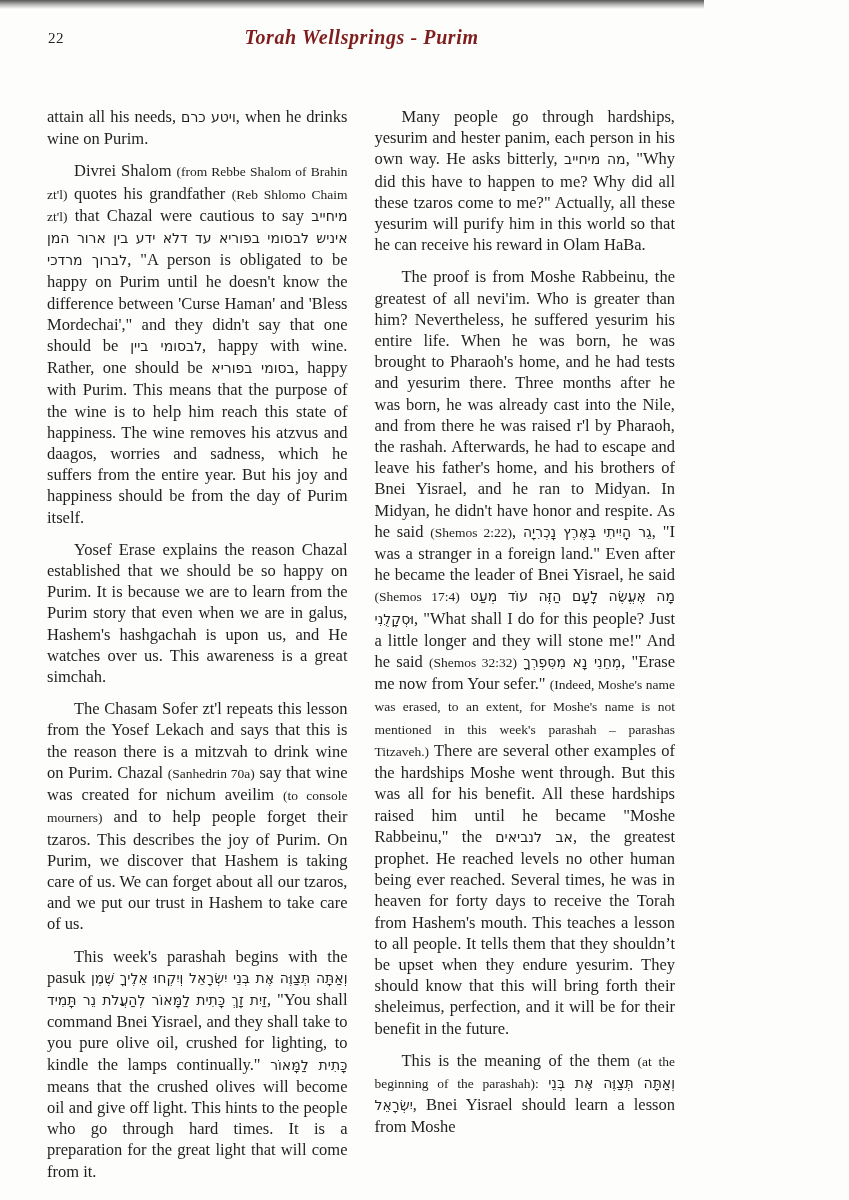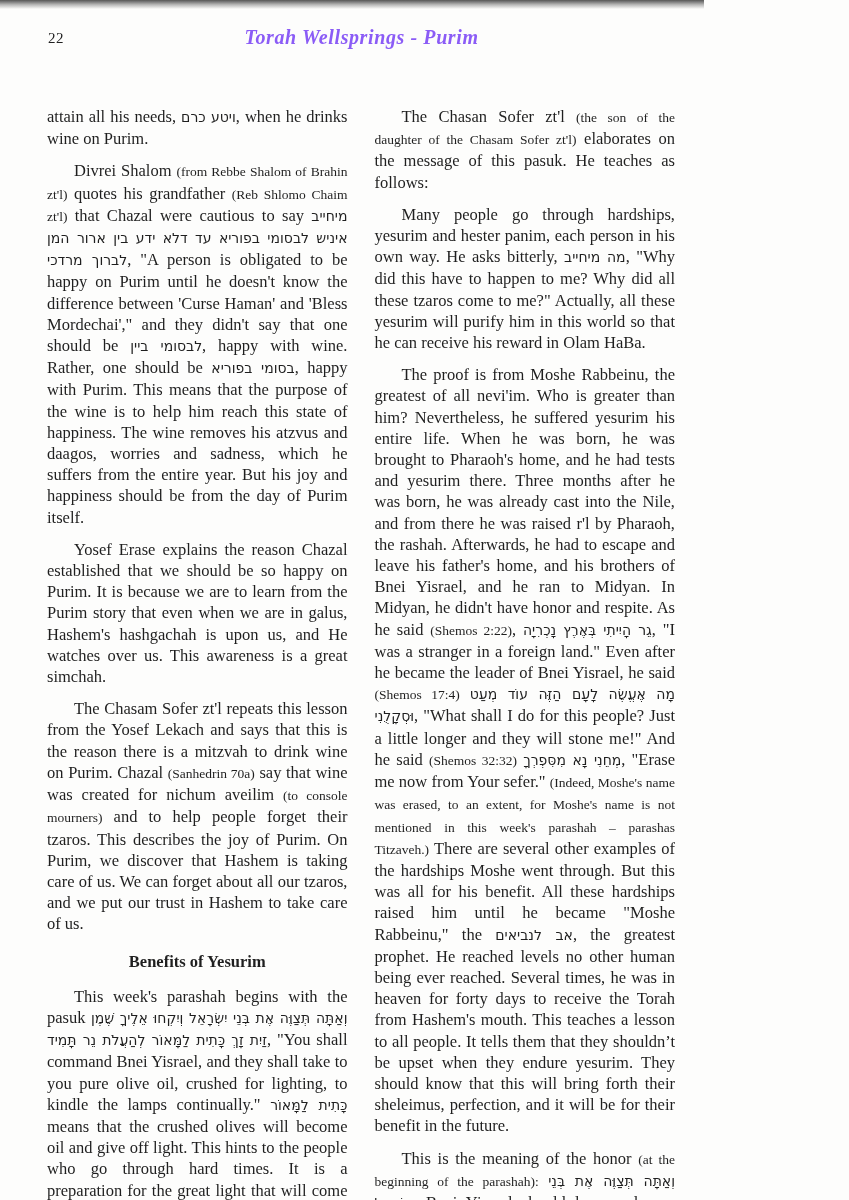--- a/index.html
+++ b/index.html
@@ -31,21 +31,21 @@
     position: absolute; left: 0; top: 30px;
     font-size: 15px; letter-spacing: 0.5px;
   }
   .title {
     position: absolute; left: 0; right: 0; top: 26px;
     text-align: center;
     font-style: italic;
     font-weight: 600;
     font-size: 20px;
     letter-spacing: 0.6px;
-    color: #8b5cf6;
+    color: #7f1d1d;
   }
   .columns {
     display: flex;
     gap: 27px;
     margin: 20px 29px 0 47px;
   }
   .col {
     width: 373px;
     text-align: justify;
     font-size: 16.5px;
@@ -80,23 +80,21 @@
     <span class="pagenum">22</span>
     <span class="title">Torah Wellsprings - Purim</span>
   </div>
 
   <div class="columns">
     <div class="col">
         <p class="para noindent"><span>attain all his needs, </span><span class="hebrew" dir="rtl">ויטע כרם</span><span>, when he drinks wine on Purim.</span></p>
         <p class="para"><span>Divrei Shalom </span><span class="small">(from Rebbe Shalom of Brahin zt'l)</span><span> quotes his grandfather </span><span class="small">(Reb Shlomo Chaim zt'l)</span><span> that Chazal were cautious to say </span><span class="hebrew" dir="rtl">מיחייב איניש לבסומי בפוריא עד דלא ידע בין ארור המן לברוך מרדכי</span><span>, "A person is obligated to be happy on Purim until he doesn't know the difference between 'Curse Haman' and 'Bless Mordechai'," and they didn't say that one should be </span><span class="hebrew" dir="rtl">לבסומי ביין</span><span>, happy with wine. Rather, one should be </span><span class="hebrew" dir="rtl">בסומי בפוריא</span><span>, happy with Purim. This means that the purpose of the wine is to help him reach this state of happiness. The wine removes his </span><span class="italic">atzvus</span><span> and </span><span class="italic">daagos</span><span>, worries and sadness, which he suffers from the entire year. But his joy and happiness should be from the day of Purim itself.</span></p>
         <p class="para"><span>Yosef Erase explains the reason Chazal established that we should be so happy on Purim. It is because we are to learn from the Purim story that even when we are in galus, Hashem's hashgachah is upon us, and He watches over us. This awareness is a great simchah.</span></p>
         <p class="para"><span>The Chasam Sofer zt'l repeats this lesson from the Yosef Lekach and says that this is the reason there is a mitzvah to drink wine on Purim. Chazal </span><span class="small">(Sanhedrin 70a)</span><span> say that wine was created for </span><span class="italic">nichum aveilim</span><span> </span><span class="small">(to console mourners)</span><span> and to help people forget their tzaros. This describes the joy of Purim. On Purim, we discover that Hashem is taking care of us. We can forget about all our tzaros, and we put our trust in Hashem to take care of us.</span></p>
-        <p class="heading"><span>Benefits of Yesurim</span></p>
         <p class="para"><span>This week's parashah begins with the pasuk </span><span class="hebrew" dir="rtl">וְאַתָּה תְּצַוֶּה אֶת בְּנֵי יִשְׂרָאֵל וְיִקְחוּ אֵלֶיךָ שֶׁמֶן זַיִת זָךְ כָּתִית לַמָּאוֹר לְהַעֲלֹת נֵר תָּמִיד</span><span>, "You shall command Bnei Yisrael, and they shall take to you pure olive oil, crushed for lighting, to kindle the lamps continually." </span><span class="hebrew" dir="rtl">כָּתִית לַמָּאוֹר</span><span> means that the crushed olives will become oil and give off light. This hints to the people who go through hard times. It is a preparation for the great light that will come from it.</span></p>
       </div>
     <div class="col">
-        <p class="para"><span>The Chasan Sofer zt'l </span><span class="small">(the son of the daughter of the Chasam Sofer zt'l)</span><span> elaborates on the message of this pasuk. He teaches as follows:</span></p>
         <p class="para"><span>Many people go through hardships, yesurim and hester panim, each person in his own way. He asks bitterly, </span><span class="hebrew" dir="rtl">מה מיחייב</span><span>, "Why did this have to happen to me? Why did all these tzaros come to me?" Actually, all these yesurim will purify him in this world so that he can receive his reward in Olam HaBa.</span></p>
         <p class="para"><span>The proof is from Moshe Rabbeinu, the greatest of all nevi'im. Who is greater than him? Nevertheless, he suffered yesurim his entire life. When he was born, he was brought to Pharaoh's home, and he had tests and yesurim there. Three months after he was born, he was already cast into the Nile, and from there he was raised r'l by Pharaoh, the </span><span class="italic">rashah</span><span>. Afterwards, he had to escape and leave his father's home, and his brothers of Bnei Yisrael, and he ran to Midyan. In Midyan, he didn't have honor and respite. As he said </span><span class="small">(Shemos 2:22)</span><span>, </span><span class="hebrew" dir="rtl">גֵר הָיִיתִי בְּאֶרֶץ נָכְרִיָה</span><span>, "I was a stranger in a foreign land." Even after he became the leader of Bnei Yisrael, he said </span><span class="small">(Shemos 17:4)</span><span> </span><span class="hebrew" dir="rtl">מָה אֶעֱשֶׂה לָעָם הַזֶּה עוֹד מְעַט וּסְקָלֻנִי</span><span>, "What shall I do for this people? Just a little longer and they will stone me!" And he said </span><span class="small">(Shemos 32:32)</span><span> </span><span class="hebrew" dir="rtl">מְחֵנִי נָא מִסִּפְרְךָ</span><span>, "Erase me now from Your sefer." </span><span class="small">(Indeed, Moshe's name was erased, to an extent, for Moshe's name is not mentioned in this week's parashah – parashas Titzaveh.)</span><span> There are several other examples of the hardships Moshe went through. But this was all for his benefit. All these hardships raised him until he became "Moshe Rabbeinu," the </span><span class="hebrew" dir="rtl">אב לנביאים</span><span>, the greatest prophet. He reached levels no other human being ever reached. Several times, he was in heaven for forty days to receive the Torah from Hashem's mouth. This teaches a lesson to all people. It tells them that they shouldn’t be upset when they endure yesurim. They should know that this will bring forth their </span><span class="italic">sheleimus</span><span>, perfection, and it will be for their benefit in the future.</span></p>
-        <p class="para"><span>This is the meaning of the honor </span><span class="small">(at the beginning of the parashah):</span><span> </span><span class="hebrew" dir="rtl">וְאַתָּה תְּצַוֶּה אֶת בְּנֵי יִשְׂרָאֵל</span><span>, Bnei Yisrael should learn a lesson from Moshe</span></p>
+        <p class="para"><span>This is the meaning of the them </span><span class="small">(at the beginning of the parashah):</span><span> </span><span class="hebrew" dir="rtl">וְאַתָּה תְּצַוֶּה אֶת בְּנֵי יִשְׂרָאֵל</span><span>, Bnei Yisrael should learn a lesson from Moshe</span></p>
       </div>
   </div>
 </div>
 
 </body></html>

